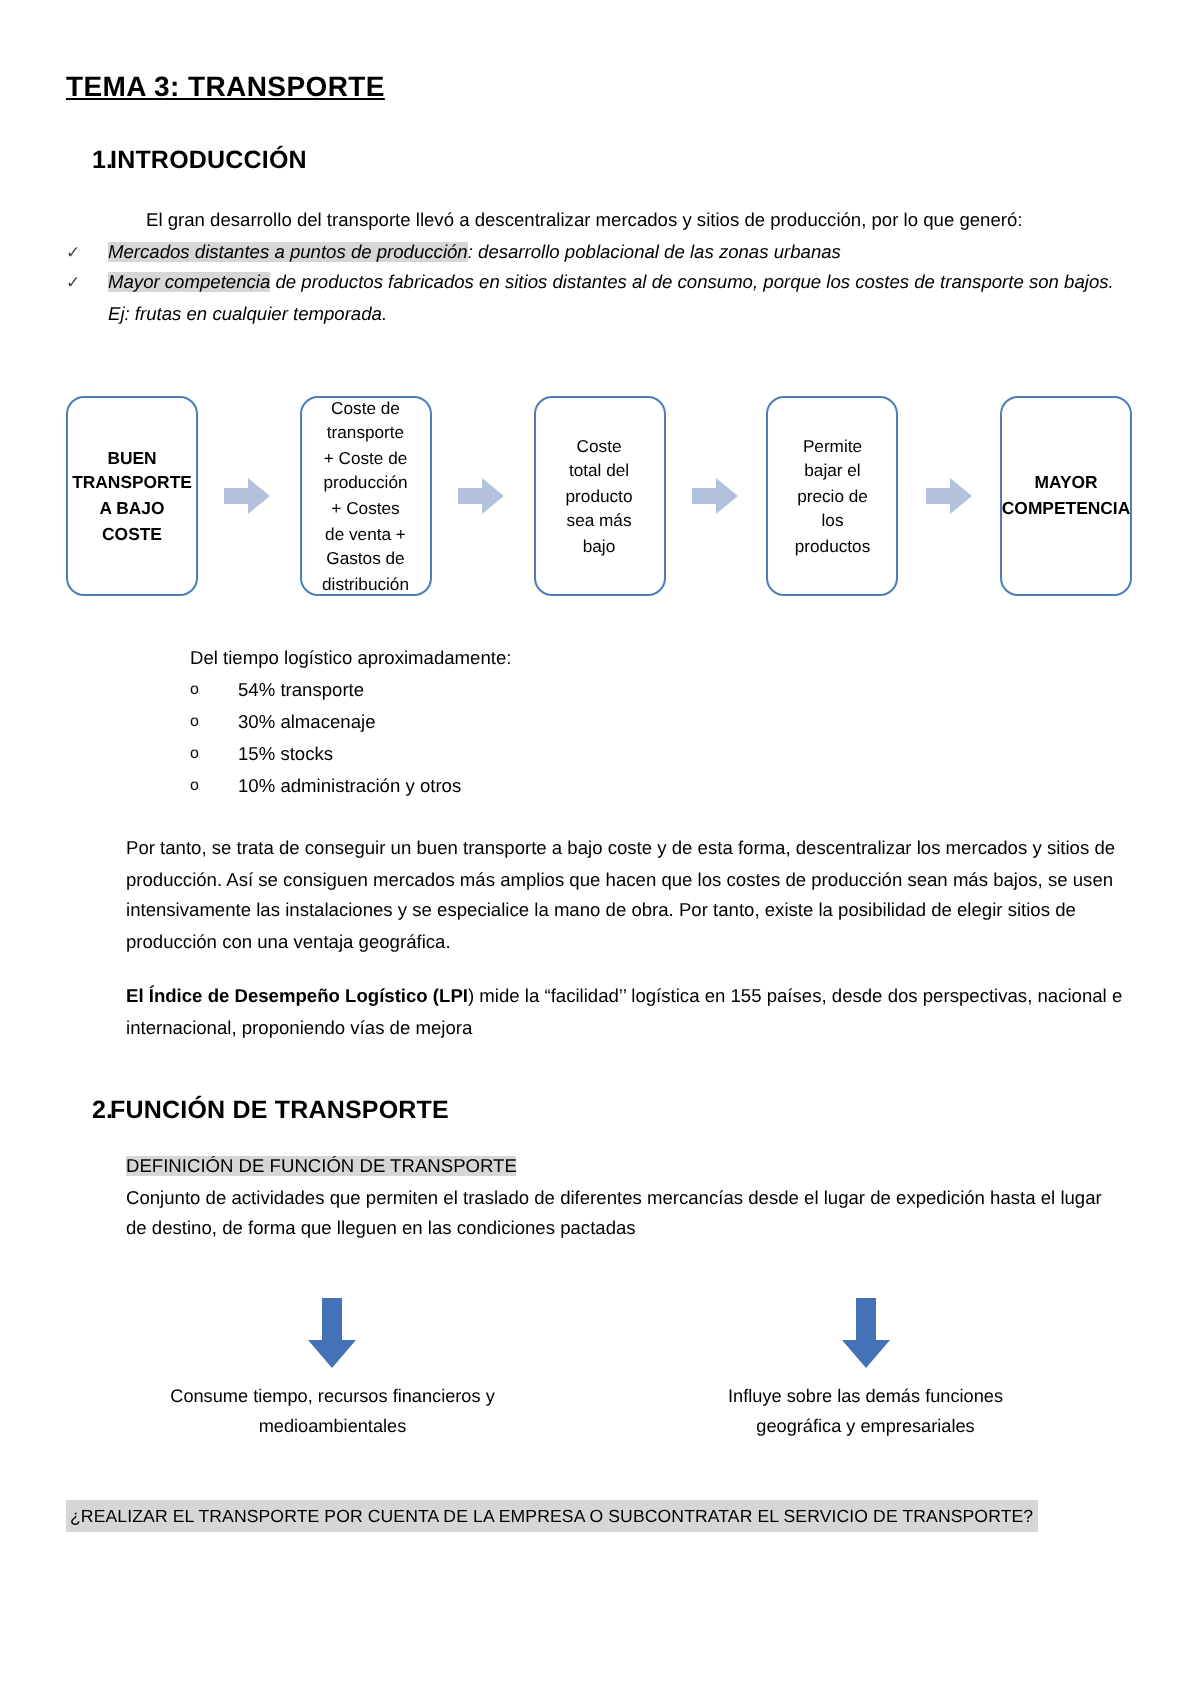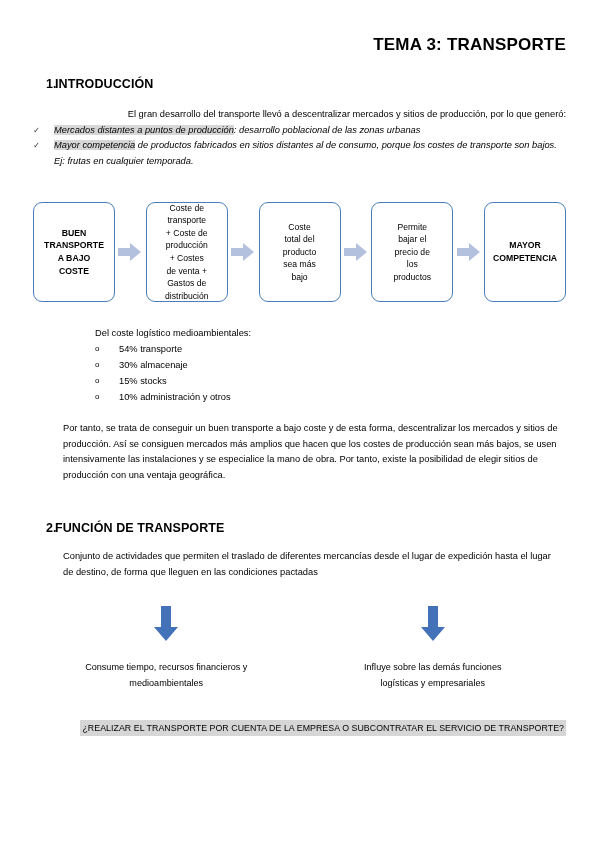--- a/index.html
+++ b/index.html
@@ -20,23 +20,24 @@
   .page {
     position: relative;
     width: 599px;
     height: 848px;
     box-sizing: border-box;
     padding: 0 33px;
   }
 
   
   .doc-title {
-    text-align: right;
-    font-size: 17px;
+    text-align: left;
+    font-size: 14px;
     font-weight: bold;
+    text-decoration: underline;
     letter-spacing: 0.2px;
     margin: 35px 0 0 0;
     padding: 0;
   }
 
   
   .section-heading {
     display: flex;
     align-items: baseline;
     font-size: 12.5px;
@@ -57,21 +58,20 @@
 
   
   .body-text {
     font-size: 9.3px;
     line-height: 15.5px;
     text-align: left;
     margin: 0;
   }
   .indent-para {
     text-indent: 40px;
-    text-align: right;
   }
   .hl {
     background: #d6d6d6;
   }
   .b { font-weight: bold; }
 
   
   .check-item {
     display: flex;
     align-items: flex-start;
@@ -92,21 +92,21 @@
 
   
   .flow {
     position: relative;
     display: flex;
     align-items: center;
     margin-top: 14px;
     height: 102px;
   }
   .flow-box {
-    width: 82px;
+    width: 66px;
     height: 100px;
     box-sizing: border-box;
     border: 1.1px solid #4a7ebb;
     border-radius: 9px;
     background: #ffffff;
     display: flex;
     align-items: center;
     justify-content: center;
     text-align: center;
     font-size: 8.6px;
@@ -152,31 +152,31 @@
     margin-top: 12px;
   }
   .trio-col {
     flex: 1 1 33.33%;
     display: flex;
     flex-direction: column;
     align-items: center;
   }
   .down-arrow { display: block; }
   .trio-caption {
-    margin-top: 18px;
+    margin-top: 6px;
     text-align: center;
     font-size: 9.1px;
     line-height: 15.5px;
     max-width: 176px;
   }
 
   
   .question-band {
     margin-top: 26px;
-    text-align: right;
+    text-align: left;
   }
   .question-band .inner {
     display: inline-block;
     background: #d6d6d6;
     font-size: 8.8px;
     line-height: 14px;
     letter-spacing: 0.05px;
     padding: 1px 2px;
     white-space: nowrap;
   }
@@ -249,21 +249,21 @@
       <svg width="24" height="20" viewBox="0 0 24 20" aria-hidden="true">
         <polygon points="0,6 12,6 12,1 23,10 12,19 12,14 0,14" fill="#b4c1de"></polygon>
       </svg>
     </div>
 
     <div class="flow-box bold" style="border-color: rgb(74, 126, 187);">MAYOR COMPETENCIA</div>
   </div>
 
   <div class="sp22"></div>
 
-  <div class="list-lead">Del coste logístico medioambientales:</div>
+  <div class="list-lead">Del tiempo logístico aproximadamente:</div>
 
   <div class="o-list">
     <div class="o-item">
       <span class="mark">o</span>
       <span class="content">54% transporte</span>
     </div>
     <div class="o-item">
       <span class="mark">o</span>
       <span class="content">30% almacenaje</span>
     </div>
@@ -276,50 +276,52 @@
       <span class="content">10% administración y otros</span>
     </div>
   </div>
 
   <div class="sp16"></div>
 
   <p class="body-text" style="padding-left:30px; padding-right:4px;">Por tanto, se trata de conseguir un buen transporte a bajo coste y de esta forma, descentralizar los mercados y sitios de producción. Así se consiguen mercados más amplios que hacen que los costes de producción sean más bajos, se usen intensivamente las instalaciones y se especialice la mano de obra. Por tanto, existe la posibilidad de elegir sitios de producción con una ventaja geográfica.</p>
 
   <div class="sp12"></div>
 
+  <p class="body-text" style="padding-left:30px; padding-right:4px;"><span class="b">El Índice de Desempeño Logístico (LPI</span><span>) mide la “facilidad’’ logística en 155 países, desde dos perspectivas, nacional e internacional, proponiendo vías de mejora</span></p>
 
   <div class="sp26"></div>
 
   <div class="section-heading">
     <span class="num">2.</span>
     <span class="txt">FUNCIÓN DE TRANSPORTE</span>
   </div>
 
   <div class="sp14"></div>
 
   <div style="padding-left:30px; padding-right:4px;">
+    <div class="body-text"><span class="hl">DEFINICIÓN DE FUNCIÓN DE TRANSPORTE</span></div>
     <p class="body-text">Conjunto de actividades que permiten el traslado de diferentes mercancías desde el lugar de expedición hasta el lugar de destino, de forma que lleguen en las condiciones pactadas</p>
   </div>
 
   <div class="sp14"></div>
 
   <div class="trio">
 
     <div class="trio-col">
       <svg class="down-arrow" width="26" height="36" viewBox="0 0 26 36" aria-hidden="true">
         <polygon points="8,0 18,0 18,21 25,21 13,35 1,21 8,21" fill="#4472b8"></polygon>
       </svg>
       <div class="trio-caption">Consume tiempo, recursos financieros y medioambientales</div>
     </div>
 
     <div class="trio-col">
       <svg class="down-arrow" width="26" height="36" viewBox="0 0 26 36" aria-hidden="true">
         <polygon points="8,0 18,0 18,21 25,21 13,35 1,21 8,21" fill="#4472b8"></polygon>
       </svg>
-      <div class="trio-caption">Influye sobre las demás funciones logísticas y empresariales</div>
+      <div class="trio-caption">Influye sobre las demás funciones geográfica y empresariales</div>
     </div>
 
   </div>
 
   <div class="question-band">
     <span class="inner">¿REALIZAR EL TRANSPORTE POR CUENTA DE LA EMPRESA O SUBCONTRATAR EL SERVICIO DE TRANSPORTE?</span>
   </div>
 
 </div>
 

